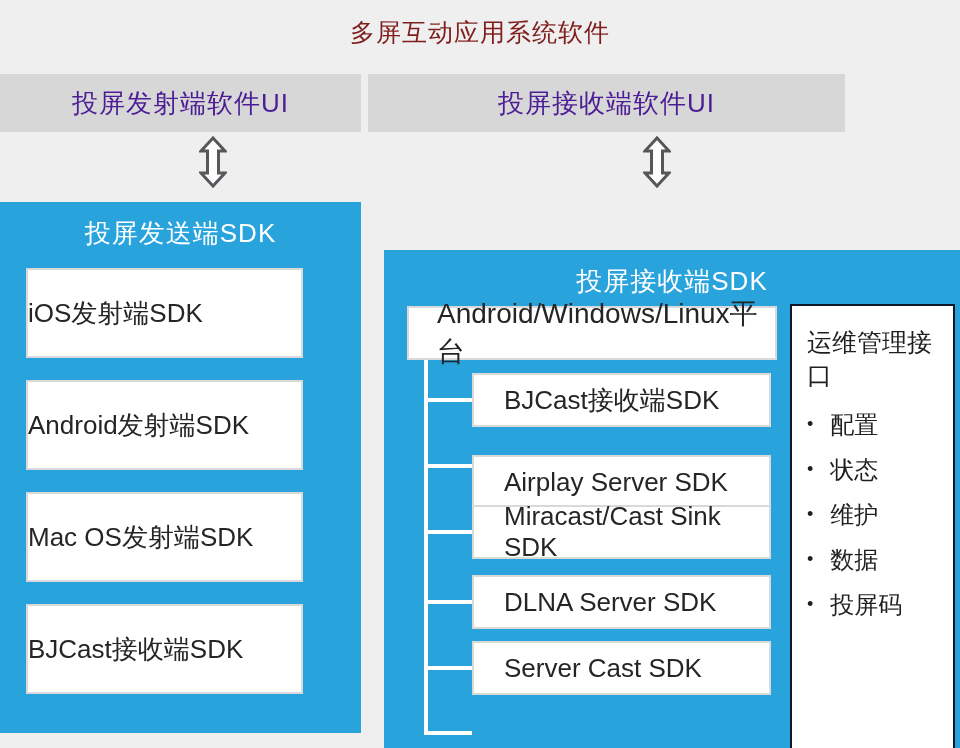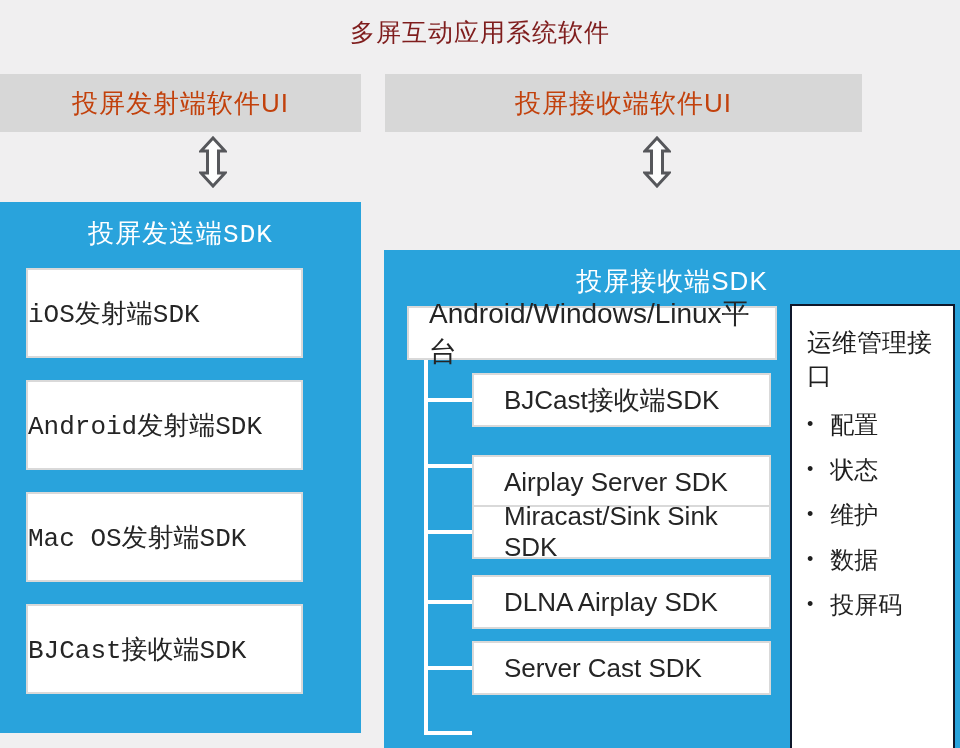--- a/index.html
+++ b/index.html
@@ -9,44 +9,44 @@
     font-family:"Liberation Sans", sans-serif;
   }
   .title {
     position:absolute; top:16px; left:0; width:100%;
     text-align:center; font-size:25px; font-weight:500; color:#7f1d1d;
     letter-spacing:1px;
   }
   .ui-bar {
     position:absolute; top:74px; height:58px; background:#d7d7d7;
     display:flex; align-items:center; justify-content:center;
-    font-size:26px; color:#c2410c; letter-spacing:1px;
+    font-size:26px; color:#4c1d95; letter-spacing:1px;
   }
   .ui-bar.left  { left:0;    width:361px; }
-  .ui-bar.right { left:385px; width:477px; }
+  .ui-bar.right { left:368px; width:477px; }
   .arrow { position:absolute; top:136px; }
   .arrow.left  { left:199px; }
   .arrow.right { left:643px; }
   .panel {
     position:absolute; top:202px; height:531px; background:#29a3dc;
   }
-  .panel.left  { left:0;    width:361px;font-family:Liberation Mono, monospace; }
+  .panel.left  { left:0;    width:361px; }
   .panel.right { left:384px; width:576px;margin-top:48px; }
   .panel-header {
     position:absolute; top:14px; left:0; width:100%;
     text-align:center; font-size:26px; font-weight:500; color:#ffffff;
     letter-spacing:1px;
   }
   .wbox {
     position:absolute; background:#ffffff;
     border:2px solid #d9d9d9; box-sizing:border-box;
     display:flex; align-items:center; color:#252525;
   }
   .sender-box { left:26px; width:277px; height:90px; font-size:26px; }
-  .platform-box { left:23px; top:56px; width:370px; height:54px; padding-left:20px; font-size:28px; }
+  .platform-box { left:23px; top:56px; width:370px; height:54px; padding-left:28px; font-size:28px; }
   .child-box { left:88px; width:299px; height:54px; padding-left:30px; font-size:26px; }
   .vline {
     position:absolute; left:40px; top:110px; width:4px; height:375px; background:#ffffff;
   }
   .connector { position:absolute; left:42px; width:46px; height:4px; background:#ffffff; }
   .ops-panel {
     position:absolute; left:406px; top:54px; width:165px; height:458px;
     background:#ffffff; border:2px solid #0f172a; box-sizing:border-box;
     color:#1f1f1f;
   }
@@ -92,22 +92,22 @@
     <div class="vline"></div>
     <div class="connector" style="top:148px"></div>
     <div class="connector" style="top:214px"></div>
     <div class="connector" style="top:280px"></div>
     <div class="connector" style="top:350px"></div>
     <div class="connector" style="top:416px"></div>
     <div class="connector" style="top:481px"></div>
 
     <div class="wbox child-box" style="top:123px">BJCast接收端SDK</div>
     <div class="wbox child-box" style="top:205px">Airplay Server SDK</div>
-    <div class="wbox child-box" style="top:255px">Miracast/Sink Sink SDK</div>
-    <div class="wbox child-box" style="top:325px">DLNA Airplay SDK</div>
+    <div class="wbox child-box" style="top:255px">Miracast/Cast Sink SDK</div>
+    <div class="wbox child-box" style="top:325px">DLNA Server SDK</div>
     <div class="wbox child-box" style="top:391px">Server Cast SDK</div>
 
     <div class="ops-panel">
       <div class="ops-heading">运维管理接口</div>
       <ul class="ops-list">
         <li>
           <span class="bullet">•</span>
           <span>配置</span>
         </li>
         <li>

